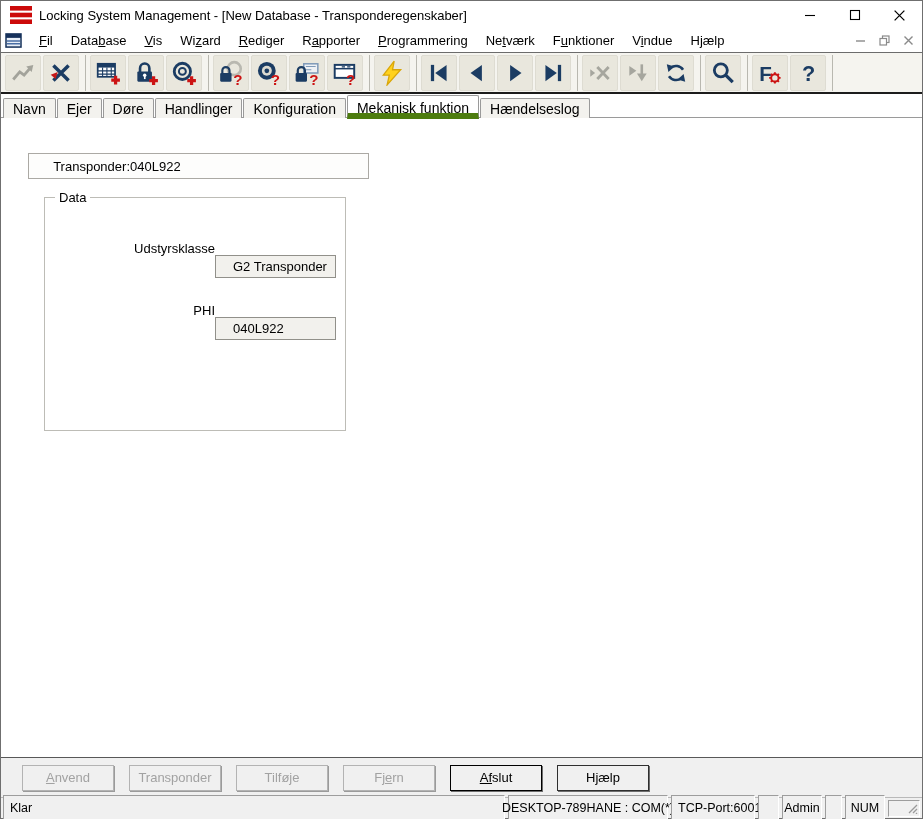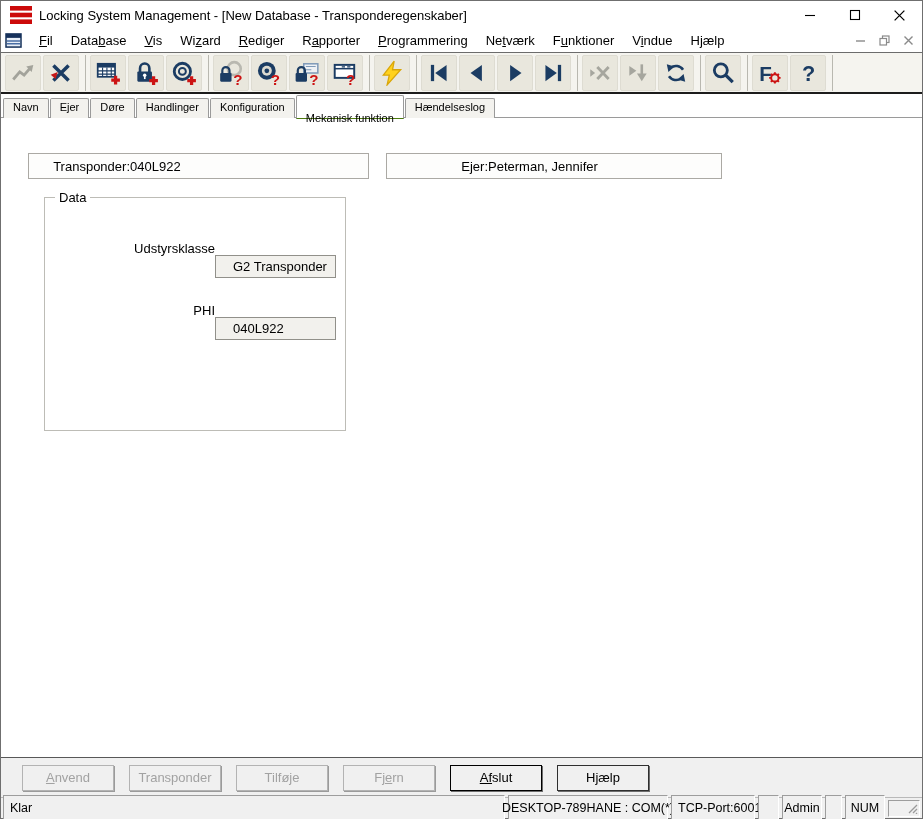--- a/index.html
+++ b/index.html
@@ -27,22 +27,22 @@
   .toolbar { height:39px; background:#f5f4ef; display:flex; align-items:center; padding-left:4px; flex:0 0 auto; }
   .tbtn { width:36px; height:36px; background:#e9e7dd; border:1px solid #dedcd2; border-radius:2px;
           display:flex; align-items:center; justify-content:center; margin-right:2px; }
   .tbtn svg { width:26px; height:26px; }
   .tsep { width:1px; height:36px; background:#b9b8b0; margin:0 4px; }
 
   
   .tabstrip { height:24px; background:#fff; display:flex; align-items:flex-end; padding-left:2px; position:relative; flex:0 0 auto; }
   .tabstrip::after { content:""; position:absolute; left:0; right:0; bottom:0; height:1px; background:#9a9a9a; }
   .tab { height:20px; padding:2px 9px 0; background:#f3f2ee; border:1px solid #9a9a9a; border-bottom:none;
-         border-radius:2px 2px 0 0; margin-right:1px; font-size:11px; white-space:nowrap; position:relative; z-index:1; }
-  .tab.active { height:24px; padding-top:16px; background:#fff; z-index:3; margin-bottom:-1px; border-bottom:1px solid #4d7c0f; }
+         border-radius:2px 2px 0 0; margin-right:1px; font-size:14px; white-space:nowrap; position:relative; z-index:1; }
+  .tab.active { height:24px; padding-top:4px; background:#fff; z-index:3; margin-bottom:-1px; border-bottom:6px solid #4d7c0f; }
 
   
   .content { flex:1 1 auto; background:#fff; padding:35px 0 0 27px; position:relative; overflow:hidden;text-align:right; }
   .inforow { display:flex; }
   .infobox { height:26px; border:1px solid #aba9a4; background:#fdfdfc; display:flex; align-items:center; padding-left:11px; }
   .infobox .lbl { width:90px; flex:0 0 auto; }
   .box-transponder { width:341px; margin-right:17px; }
   .box-owner { width:336px; }
 
   .groupbox { width:302px; height:234px; border:1px solid #bdbcb6; margin:18px 0 0 16px; position:relative; padding:21px 9px 0 20px; }
@@ -303,24 +303,20 @@
     <span class="tab active">Mekanisk funktion</span>
     <span class="tab">Hændelseslog</span>
   </div>
 
   <div class="content">
     <div class="inforow">
       <div class="infobox box-transponder">
         <span class="lbl">Transponder:</span>
         <span>040L922</span>
       </div>
-      <div class="infobox box-owner">
-        <span class="lbl">Ejer:</span>
-        <span>Peterman, Jennifer</span>
-      </div>
     </div>
 
     <div class="groupbox">
       <span class="legend">Data</span>
       <div class="grow">
         <span class="glabel">Udstyrsklasse</span>
         <span class="gfield">G2 Transponder</span>
       </div>
       <div class="grow">
         <span class="glabel">PHI</span>

